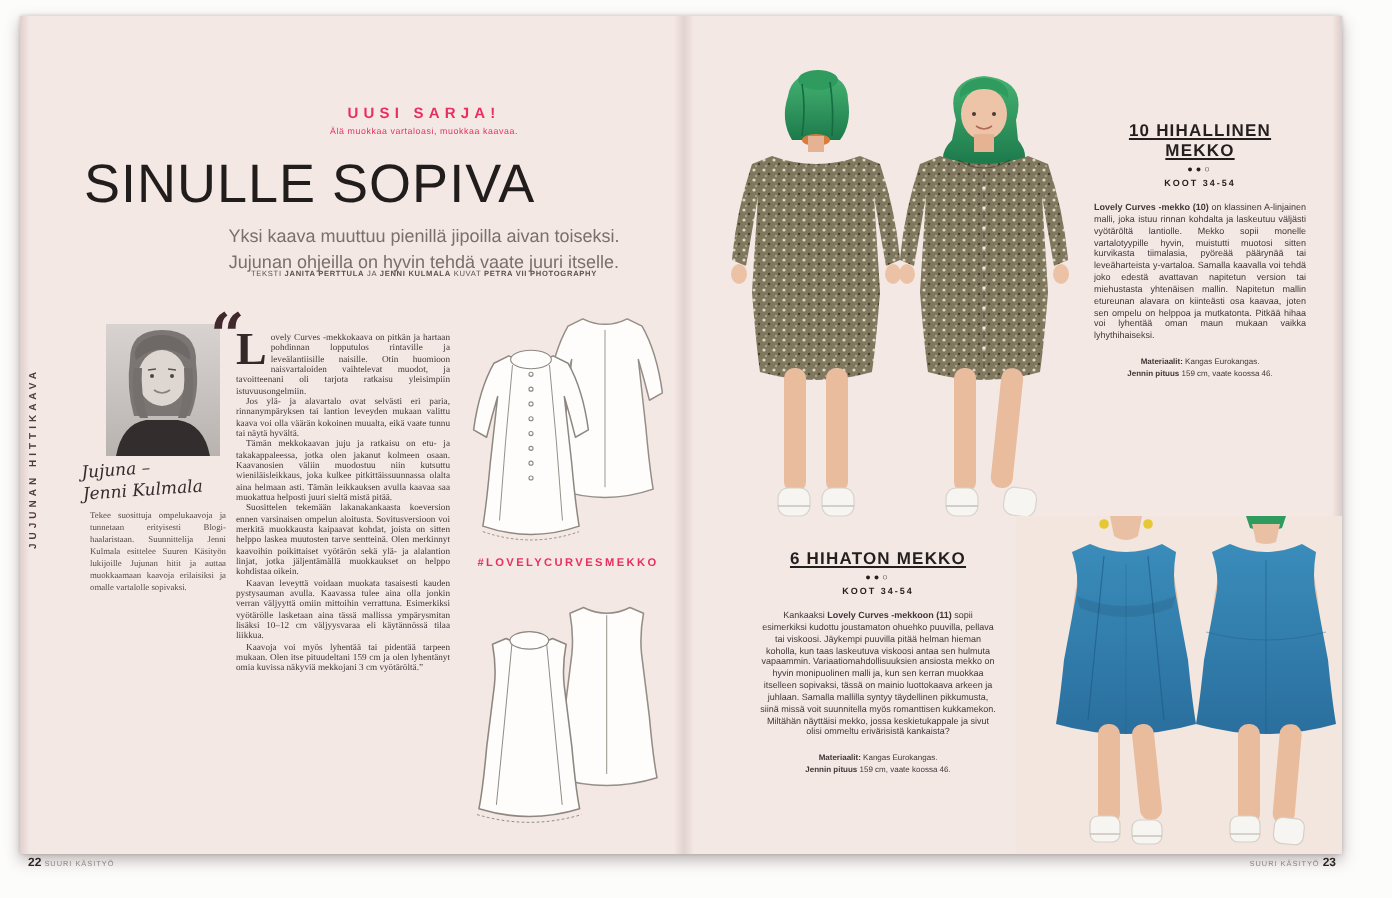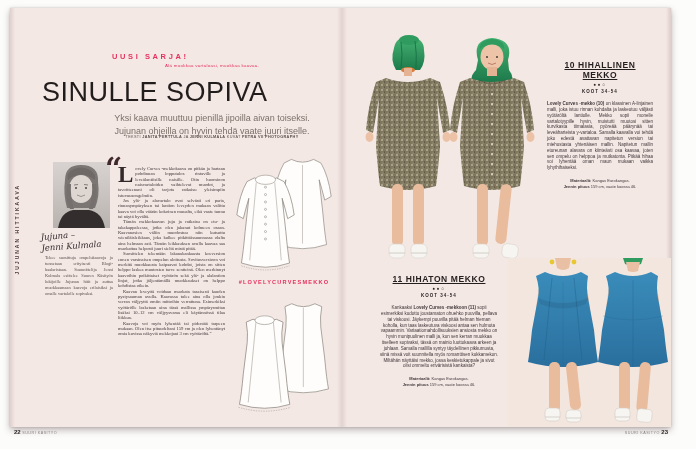--- a/index.html
+++ b/index.html
@@ -9,21 +9,21 @@
           box-shadow:0 3px 7px rgba(70,45,45,.35),0 0 2px rgba(0,0,0,.18);}
   .fold{position:absolute;left:327px;top:0;width:10px;height:100%;
         background:linear-gradient(90deg,rgba(90,60,60,0),rgba(90,60,60,.12) 50%,rgba(90,60,60,0));}
   .edgeL{position:absolute;left:0;top:0;width:5px;height:100%;
          background:linear-gradient(90deg,rgba(90,60,60,.14),rgba(90,60,60,0));}
   .edgeR{position:absolute;right:0;top:0;width:5px;height:100%;
          background:linear-gradient(270deg,rgba(90,60,60,.16),rgba(90,60,60,0));}
   .abs{position:absolute;}
   .spine{left:4px;top:176px;writing-mode:vertical-rl;transform:rotate(180deg);
          font-size:5px;font-weight:bold;letter-spacing:2px;color:#4d3a3c;}
-  .kicker{left:102px;top:44px;width:200px;text-align:left;
+  .kicker{left:102px;top:44px;width:200px;text-align:center;
           font-size:7.5px;font-weight:800;letter-spacing:2.6px;}
   .kickersub{left:72px;top:55px;width:260px;text-align:center;font-size:4.4px;letter-spacing:.3px;}
   .headline{left:32px;top:69px;width:340px;text-align:left;font-size:27px;font-weight:400;
             letter-spacing:.5px;color:#221d1d;}
   .standfirst{left:62px;top:104px;width:280px;text-align:center;font-size:9px;line-height:1.45;color:#7b6f69;}
   .byline{left:62px;top:127px;width:280px;text-align:center;font-size:3.8px;letter-spacing:.35px;
           color:#5a4f4c;text-transform:uppercase;}
   .byline b{font-weight:bold;}
   .portrait{left:43px;top:154px;width:57px;height:66px;}
   .bioname{left:31px;top:221px;width:84px;font-family:"DejaVu Serif",serif;font-style:italic;
@@ -230,21 +230,21 @@
       <div class="dots">●●○</div>
       <div class="koot">KOOT 34-54</div>
       <p class="dresspara"><b>Lovely Curves -mekko (10)</b><span> on klassinen A-linjainen malli, joka istuu rinnan kohdalta ja laskeutuu väljästi vyötäröltä lantiolle. Mekko sopii monelle vartalotyypille hyvin, muistutti muotosi sitten kurvikasta tiimalasia, pyöreää päärynää tai leveäharteista y-vartaloa. Samalla kaavalla voi tehdä joko edestä avattavan napitetun version tai miehustasta yhtenäisen mallin. Napitetun mallin etureunan alavara on kiinteästi osa kaavaa, joten sen ompelu on helppoa ja mutkatonta. Pitkää hihaa voi lyhentää oman maun mukaan vaikka lyhythihaiseksi.</span></p>
       <div class="materials">
         <div><b>Materiaalit:</b><span> Kangas Eurokangas.</span></div>
         <div><b>Jennin pituus</b><span> 159 cm, vaate koossa 46.</span></div>
       </div>
     </div>
 
     <div class="abs dressblock d11">
-      <div class="dresstitle">11 HIHATON MEKKO</div>
+      <div class="dresstitle">6 HIHATON MEKKO</div>
       <div class="dots">●●○</div>
       <div class="koot">KOOT 34-54</div>
       <p class="dresspara"><span>Kankaaksi </span><b>Lovely Curves -mekkoon (11)</b><span> sopii esimerkiksi kudottu joustamaton ohuehko puuvilla, pellava tai viskoosi. Jäykempi puuvilla pitää helman hieman koholla, kun taas laskeutuva viskoosi antaa sen hulmuta vapaammin. Variaatiomahdollisuuksien ansiosta mekko on hyvin monipuolinen malli ja, kun sen kerran muokkaa itselleen sopivaksi, tässä on mainio luottokaava arkeen ja juhlaan. Samalla mallilla syntyy täydellinen pikkumusta, siinä missä voit suunnitella myös romanttisen kukkamekon. Miltähän näyttäisi mekko, jossa keskietukappale ja sivut olisi ommeltu erivärisistä kankaista?</span></p>
       <div class="materials">
         <div><b>Materiaalit:</b><span> Kangas Eurokangas.</span></div>
         <div><b>Jennin pituus</b><span> 159 cm, vaate koossa 46.</span></div>
       </div>
     </div>
 
     <svg class="abs photo-bottom" width="163" height="169" viewBox="0 0 163 169">

